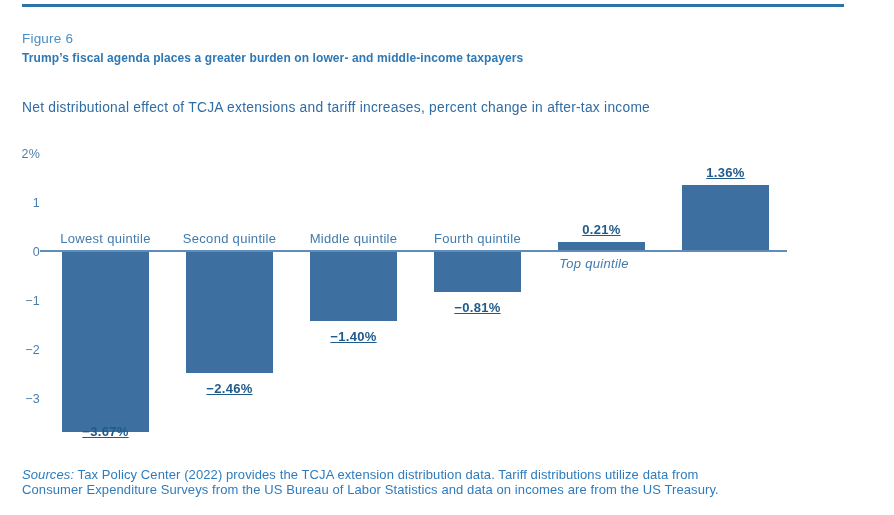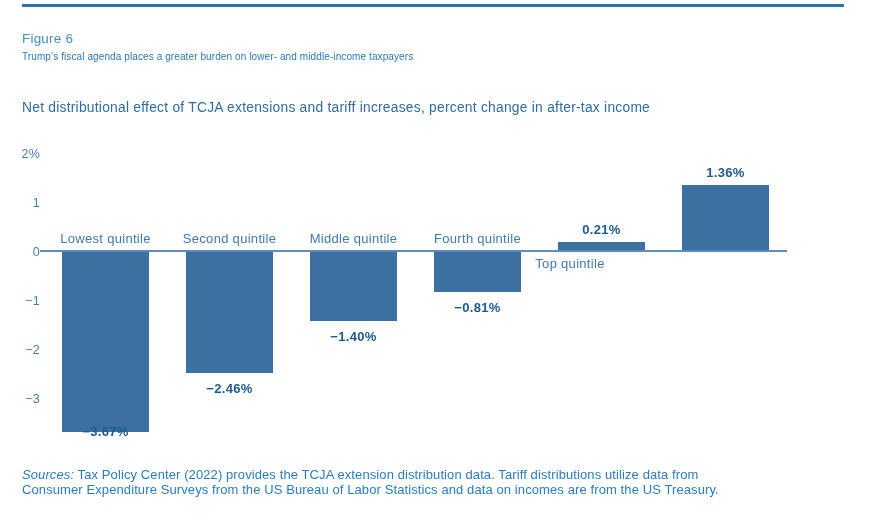--- a/index.html
+++ b/index.html
@@ -23,22 +23,22 @@
   .figure-label {
     position: absolute;
     left: 22px; top: 31px;
     font-size: 13.5px;
     color: var(--figure_label);
     letter-spacing: 0.2px;
   }
   .figure-title {
     position: absolute;
     left: 22px; top: 51px;
-    font-size: 10px;
-    font-weight: normal;
+    font-size: 12px;
+    font-weight: bold;
     color: var(--title);
     letter-spacing: 0.1px;
   }
   .figure-subtitle {
     position: absolute;
     left: 22px; top: 100px;
     font-size: 13.8px;
     color: var(--subtitle);
     letter-spacing: 0.25px;
   }
@@ -82,20 +82,21 @@
     position: absolute;
     width: 150px;
     height: 16px; line-height: 16px;
     text-align: center;
     font-size: 13px;
     font-weight: bold;
     color: var(--value_label);
     letter-spacing: 0.3px;
     z-index: 4;
     white-space: nowrap;
+    text-decoration: underline;
   }
   .sources-note {
     position: absolute;
     left: 22px; top: 468px;
     width: 860px;
     margin: 0;
     font-size: 13px;
     line-height: 14.5px;
     color: var(--sources);
     letter-spacing: 0.1px;
@@ -130,21 +131,21 @@
       <div class="bar" style="left: 186px; width: 87px; height: 120.54px; top: 252px;"></div>
       <div class="category-label" style="left: 154.5px; top: 231px;">Second quintile</div>
       <div class="value-label" style="left: 154.5px; top: 380.54px;">−2.46%</div>
       <div class="bar" style="left: 310px; width: 87px; height: 68.6px; top: 252px;"></div>
       <div class="category-label" style="left: 278.5px; top: 231px;">Middle quintile</div>
       <div class="value-label" style="left: 278.5px; top: 328.6px;">−1.40%</div>
       <div class="bar" style="left: 434px; width: 87px; height: 39.69px; top: 252px;"></div>
       <div class="category-label" style="left: 402.5px; top: 231px;">Fourth quintile</div>
       <div class="value-label" style="left: 402.5px; top: 299.69px;">−0.81%</div>
       <div class="bar" style="left: 558px; width: 87px; height: 10.29px; top: 241.71px;"></div>
-      <div class="category-label" style="left: 495px; top: 256px;">Top quintile</div>
+      <div class="category-label" style="left: 519px; top: 256px; font-style: italic;">Top quintile</div>
       <div class="value-label" style="left: 526.5px; top: 221.71px;">0.21%</div>
       <div class="bar" style="left: 682px; width: 87px; height: 66.64px; top: 185.36px;"></div>
       <div class="value-label" style="left: 650.5px; top: 165.36px;">1.36%</div>
     </div>
 
   <p class="sources-note">
     <em>Sources:</em><span> Tax Policy Center (2022) provides the TCJA extension distribution data. Tariff distributions utilize data from</span><br>
     <span>Consumer Expenditure Surveys from the US Bureau of Labor Statistics and data on incomes are from the US Treasury.</span>
   </p>
 

